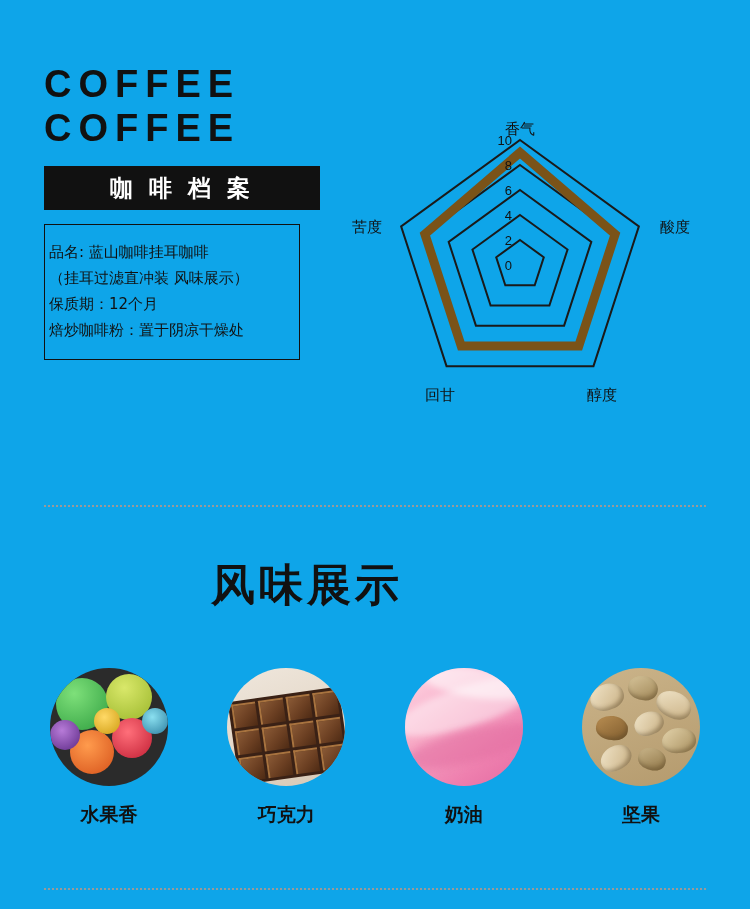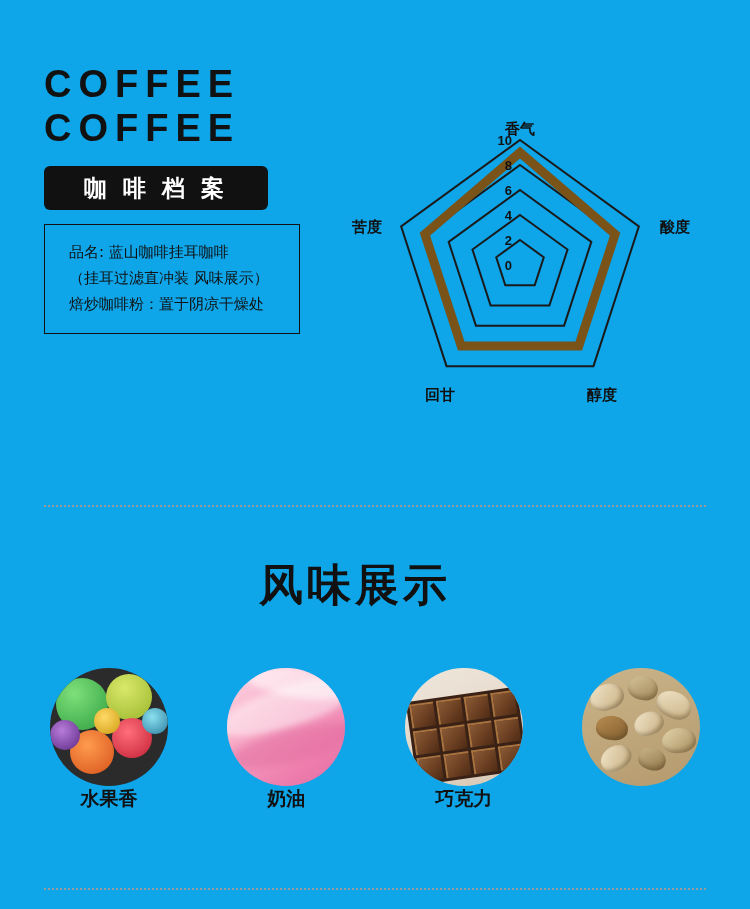--- a/index.html
+++ b/index.html
@@ -34,55 +34,54 @@
     font-size: 38px;
     font-weight: 700;
     letter-spacing: 7px;
     line-height: 44px;
     color: #111;
   }
 
   .title-bar {
     position: absolute;
     left: 44px; top: 166px;
-    width: 224px; height: 44px;
+    width: 276px; height: 44px;
     background: #111;
     color: #fff;
     display: flex;
     align-items: center;
     justify-content: center;
-    border-radius: 6px;
   }
   .title-bar span {
     font-size: 23px;
     font-weight: 700;
     letter-spacing: 4px;
     font-family: "DejaVu Sans", sans-serif;
   }
 
   .info-box {
     position: absolute;
     left: 44px; top: 224px;
     width: 256px;
     border: 1px solid #111;
-    padding: 14px 14px 16px 24px;
+    padding: 14px 14px 16px 4px;
   }
   .info-row {
     font-size: 15px;
     line-height: 26px;
     color: #111;
     font-family: "DejaVu Sans", sans-serif;
     white-space: nowrap;
   }
 
   
   .radar-wrap {
     position: absolute;
     left: 330px; top: 110px;
-    width: 400px; height: 340px; font-weight: bold;
+    width: 400px; height: 340px;
   }
   .radar-wrap svg { display: block; }
   .axis-label {
     font-family: "DejaVu Sans", sans-serif;
     font-size: 15px;
     fill: #111;
   }
   .tick-label {
     font-family: "Liberation Sans", sans-serif;
     font-size: 13px;
@@ -104,21 +103,20 @@
   .flavor-title {
     position: absolute;
     left: 0; top: 556px;
     width: 614px;
     text-align: center;
     font-size: 44px;
     font-weight: 700;
     letter-spacing: 4px;
     color: #111;
     font-family: "DejaVu Sans", sans-serif;
-    margin-left: 48px;
   }
 
   .flavors {
     position: absolute;
     left: 44px; top: 668px;
     width: 662px;
     display: flex;
     justify-content: space-between;
   }
   .flavor {
@@ -126,20 +124,21 @@
     text-align: center;
   }
   .circle {
     width: 118px; height: 118px;
     border-radius: 50%;
     margin: 0 auto;
     overflow: hidden;
     position: relative;
   }
   .flavor-label {
+    margin-top: 16px;
     font-size: 19px;
     font-weight: 700;
     color: #111;
     font-family: "DejaVu Sans", sans-serif;
   }
 
   
   .art-fruit { background: #2b2b2b; }
   .art-fruit .f1 { position:absolute; width:52px; height:52px; border-radius:50%; background: radial-gradient(circle at 35% 30%, #7ee07a, #2f9e3f); left:6px; top:10px; }
   .art-fruit .f2 { position:absolute; width:46px; height:46px; border-radius:50%; background: radial-gradient(circle at 40% 30%, #d9e86a, #9ab62b); left:56px; top:6px; }
@@ -226,20 +225,21 @@
       <div class="brand-line">COFFEE</div>
     </div>
 
     <div class="title-bar">
       <span>咖 啡 档 案</span>
     </div>
 
     <div class="info-box">
       <div class="info-row">品名: 蓝山咖啡挂耳咖啡</div>
       <div class="info-row">（挂耳过滤直冲装 风味展示）</div>
+      <div class="info-row">保质期：12个月</div>
       <div class="info-row">焙炒咖啡粉：置于阴凉干燥处</div>
     </div>
 
     <div class="radar-wrap">
       <svg width="400" height="340" viewBox="0 0 400 340">
         <g>
           <polygon id="grid-10" fill="none" stroke="#1a1a1a" stroke-width="2" points="190.00,30.00 308.88,116.37 263.47,256.13 116.53,256.13 71.12,116.37"></polygon>
           <polygon id="grid-8" fill="none" stroke="#1a1a1a" stroke-width="2" points="190.00,55.00 285.11,124.10 248.78,235.90 131.22,235.90 94.89,124.10"></polygon>
           <polygon id="grid-6" fill="none" stroke="#1a1a1a" stroke-width="2" points="190.00,80.00 261.33,131.82 234.08,215.68 145.92,215.68 118.67,131.82"></polygon>
           <polygon id="grid-4" fill="none" stroke="#1a1a1a" stroke-width="2" points="190.00,105.00 237.55,139.55 219.39,195.45 160.61,195.45 142.45,139.55"></polygon>
@@ -280,57 +280,58 @@
           <span class="f3"></span>
         <span class="f4"></span>
           <span class="f5"></span>
           <span class="f6"></span>
           <span class="f7"></span>
       </div>
       <div class="flavor-label">水果香</div>
     </div>
 
     <div class="flavor">
+      <div class="circle art-choc">
+        <div class="bar">
+          <i></i>
+            <i></i>
+            <i></i>
+            <i></i>
+          <i></i>
+            <i></i>
+            <i></i>
+            <i></i>
+          <i></i>
+            <i></i>
+            <i></i>
+            <i></i>
+        </div>
+      </div>
+      <div class="flavor-label">巧克力</div>
+    </div>
+
+    <div class="flavor">
       <div class="circle art-cream">
         <span class="swirl3"></span>
           <span class="swirl"></span>
           <span class="swirl2"></span>
       </div>
       <div class="flavor-label">奶油</div>
-    </div>
-
-    <div class="flavor">
-      <div class="circle art-choc">
-        <div class="bar">
-          <i></i>
-            <i></i>
-            <i></i>
-            <i></i>
-          <i></i>
-            <i></i>
-            <i></i>
-            <i></i>
-          <i></i>
-            <i></i>
-            <i></i>
-            <i></i>
-        </div>
-      </div>
-      <div class="flavor-label">巧克力</div>
     </div>
 
     <div class="flavor">
       <div class="circle art-nuts">
         <i class="n1"></i>
           <i class="n2"></i>
           <i class="n3"></i>
           <i class="n4"></i>
         <i class="n5"></i>
           <i class="n6"></i>
           <i class="n7"></i>
           <i class="n8"></i>
       </div>
+      <div class="flavor-label">坚果</div>
     </div>
 
   </div>
 
   <div class="divider d2"></div>
 </div>
 
 </body></html>

